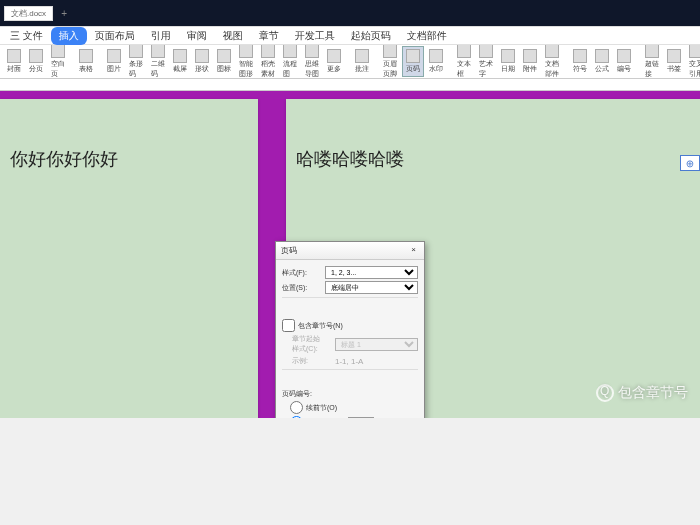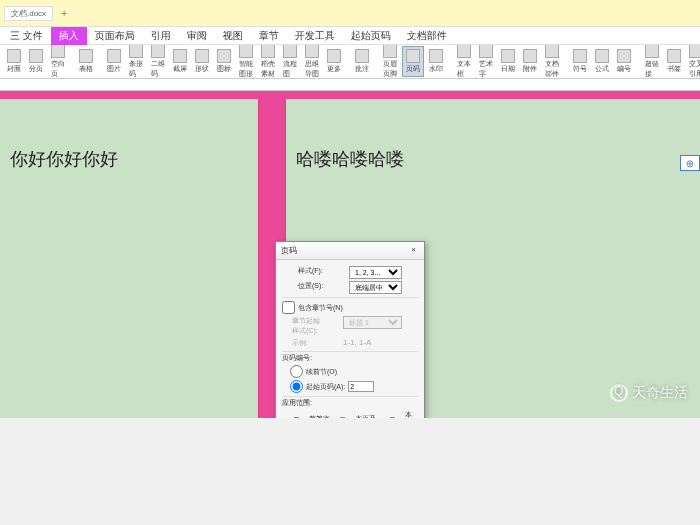--- a/index.html
+++ b/index.html
@@ -1,51 +1,51 @@
 <!DOCTYPE html>
 <html><head>
 <meta charset="utf-8">
 <style>
 * { margin: 0; padding: 0; box-sizing: border-box; font-family: "Microsoft YaHei", sans-serif; }
 body { width: 700px; height: 525px; background: #f0f0f0; overflow: hidden; position: relative; }
 
-.titlebar { height: 27px; background: #fef9c3; border-bottom: 1px solid #ddd; display: flex; align-items: center; padding: 12px 4px; gap: 4px; }
+.titlebar { height: 27px; background: #0f172a; border-bottom: 1px solid #ddd; display: flex; align-items: center; padding: 12px 4px; gap: 4px; }
 .tab-title { font-size: 8px; color: #666; background: #fff; padding: 1px 6px; border: 1px solid #ddd; }
 .tab-plus { font-size: 10px; color: #888; padding: 0 4px; }
 
 .menubar { height: 18px; background: #fff; display: flex; align-items: center; padding: 0 2px; gap: 0; border-bottom: 1px solid #e0e0e0; }
 .menu-item { font-size: 10px; padding: 2px 8px; color: #333; cursor: pointer; }
-.menu-item.active { background: #d946ef; color: #fff; }
+.menu-item.active { background: #3b82f6; color: #fff; border-radius: 6px; }
 .search-box { margin-left: auto; font-size: 9px; color: #aaa; border: 1px solid #ddd; padding: 1px 6px; }
 
 .toolbar { height: 34px; background: #fff; border-bottom: 1px solid #ccc; display: flex; align-items: center; padding: 0 4px; gap: 2px; overflow: hidden; }
 .tool-btn { display: flex; flex-direction: column; align-items: center; padding: 2px 3px; font-size: 7px; color: #444; cursor: pointer; }
 .tool-btn.active { background: #d0d8e8; border: 1px solid #8aa; }
 .tool-btn .ico { width: 14px; height: 14px; background: #ddd; border: 1px solid #aaa; margin-bottom: 1px; }
 .tool-sep { width: 1px; height: 26px; background: #ddd; margin: 0 2px; }
 
 .ruler { height: 12px; background: #fff; border-bottom: 1px solid #ccc; position: relative; }
 
-.canvas { background: #ec4899; height: 327px; position: relative; overflow: hidden; }
+.canvas { background: #a21caf; height: 327px; position: relative; overflow: hidden; }
 .page { position: absolute; background: #cae0c7; box-shadow: 0 1px 3px rgba(0,0,0,0.2); }
 .page1 { left: 0; top: 8px; width: 258px; height: 440px; }
 .page2 { left: 286px; top: 8px; width: 420px; height: 440px; }
 .page-text { font-size: 18px; color: #222; padding: 48px 10px; font-family: SimSun, serif; }
 
 .right-panel { position: absolute; right: 0; top: 64px; width: 20px; height: 16px; background: #fff; border: 1px solid #4a7bd0; display: flex; align-items: center; justify-content: center; }
 .right-panel .loc { color: #4a7bd0; font-size: 10px; }
 
 .dialog { position: absolute; left: 275px; top: 150px; width: 150px; background: #f5f5f5; border: 1px solid #888; box-shadow: 2px 2px 6px rgba(0,0,0,0.3); font-size: 8px; color: #333; }
 .dlg-title { background: linear-gradient(#fff,#eee); padding: 3px 5px; display: flex; justify-content: space-between; border-bottom: 1px solid #ccc; }
 .dlg-close { cursor: pointer; padding: 0 3px; }
 .dlg-body { padding: 4px 6px; }
-.dlg-row { display: flex; align-items: flex-start; margin: 2px 16px; gap: 21px; }
+.dlg-row { display: flex; align-items: center; margin: 2px 0; gap: 13px; }
 .dlg-row label { width: 30px; font-size: 7px; }
 .dlg-row select, .dlg-row input[type=text] { flex: 1; border: 1px solid #999; font-size: 7px; padding: 1px; background: #fff; }
-.dlg-sec { border-top: 1px solid #ddd; margin-top: 3px; padding-top: 1px; }
+.dlg-sec { border-top: 1px solid #ddd; margin-top: 3px; padding-top: 19px; }
 .dlg-check { display: flex; align-items: center; gap: 3px; font-size: 7px; margin: 2px 0; }
 .dlg-sub { margin-left: 10px; }
 .dlg-sub label { color: #aaa; }
 .dlg-sub select { color: #aaa; background: #eee; }
 .dlg-radio { display: flex; align-items: center; gap: 3px; font-size: 7px; margin: 2px 0; padding-left: 8px; }
 .dlg-spin { width: 26px; border: 1px solid #999; font-size: 7px; padding: 1px; }
 .dlg-footer { display: flex; justify-content: space-between; align-items: center; padding: 4px 6px; }
 .dlg-link { color: #2060c0; font-size: 7px; cursor: pointer; }
 .dlg-btns { display: flex; gap: 4px; }
 .dlg-btn { border: 1px solid #888; background: #f8f8f8; padding: 2px 10px; font-size: 7px; cursor: pointer; }
@@ -282,15 +282,15 @@
         <button class="dlg-btn primary">确定</button>
         <button class="dlg-btn">取消</button>
       </div>
     </div>
   </div>
 
   <span class="cursor">↖</span>
 
   <div class="watermark">
     <span class="wmico"></span>
-    <span>天奇生活</span>
+    <span>包含章节号</span>
   </div>
 </div>
 
 </body></html>

